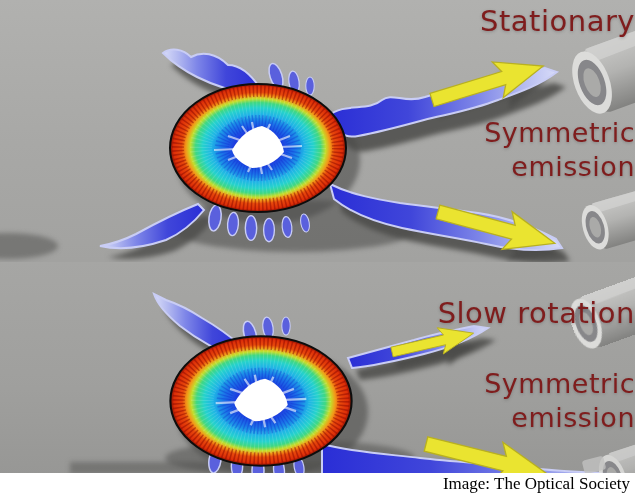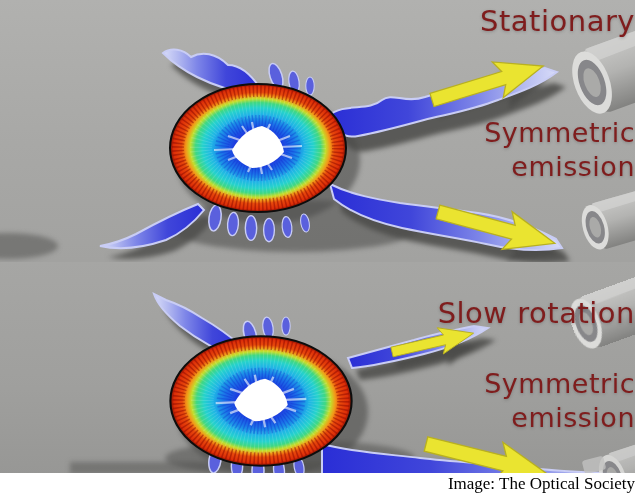--- a/index.html
+++ b/index.html
@@ -10,21 +10,21 @@
   .label{position:absolute;color:#7f1d1d;text-align:right;z-index:5;
          text-shadow:0 1px 3px rgba(70,70,70,.35);letter-spacing:.5px;}
   .panel-title{font-size:29px;font-weight:400;}
   #title-stationary{left:141px;right:0;top:4px;}
   #title-slow{left:145px;right:0;top:264px;margin-top:32px;}
   .emission{font-size:27px;line-height:34px;}
   #emission-symmetric{left:400px;right:0;top:116px;}
   #emission-asymmetric{left:398px;right:0;top:367px;}
   .credit-bar{position:absolute;left:0;top:473px;width:635px;height:22px;background:#ffffff;
               z-index:6;display:flex;align-items:center;justify-content:flex-end;}
-  .credit-text{font-family:"Liberation Serif",serif;font-size:17px;color:#000;
+  .credit-text{font-family:"Liberation Serif",serif;font-size:17px;color:#000;padding-right:5px;
                line-height:22px;}
 </style>
 </head>
 <body>
 
 <svg class="stage" width="635" height="474" viewBox="0 0 635 474" xmlns="http://www.w3.org/2000/svg">
   <defs>
     <clipPath id="clipTop">
         <rect x="0" y="0" width="635" height="262"></rect>
       </clipPath>

